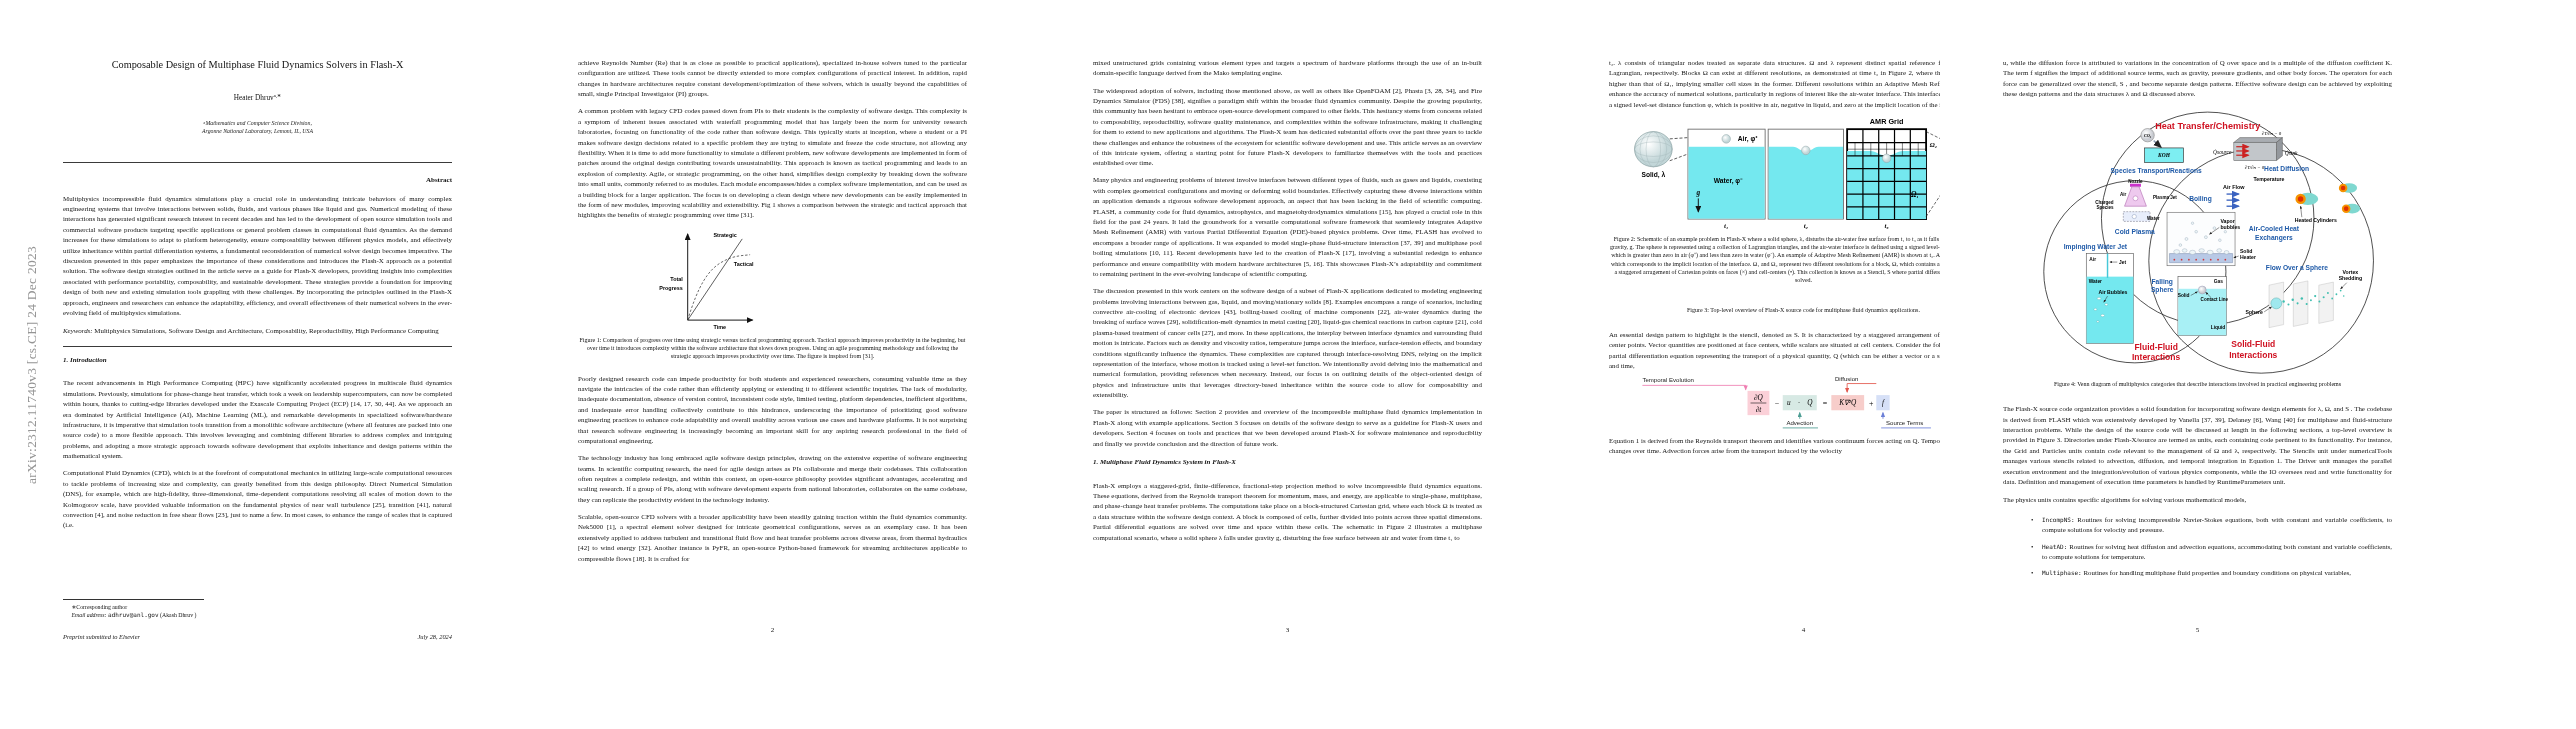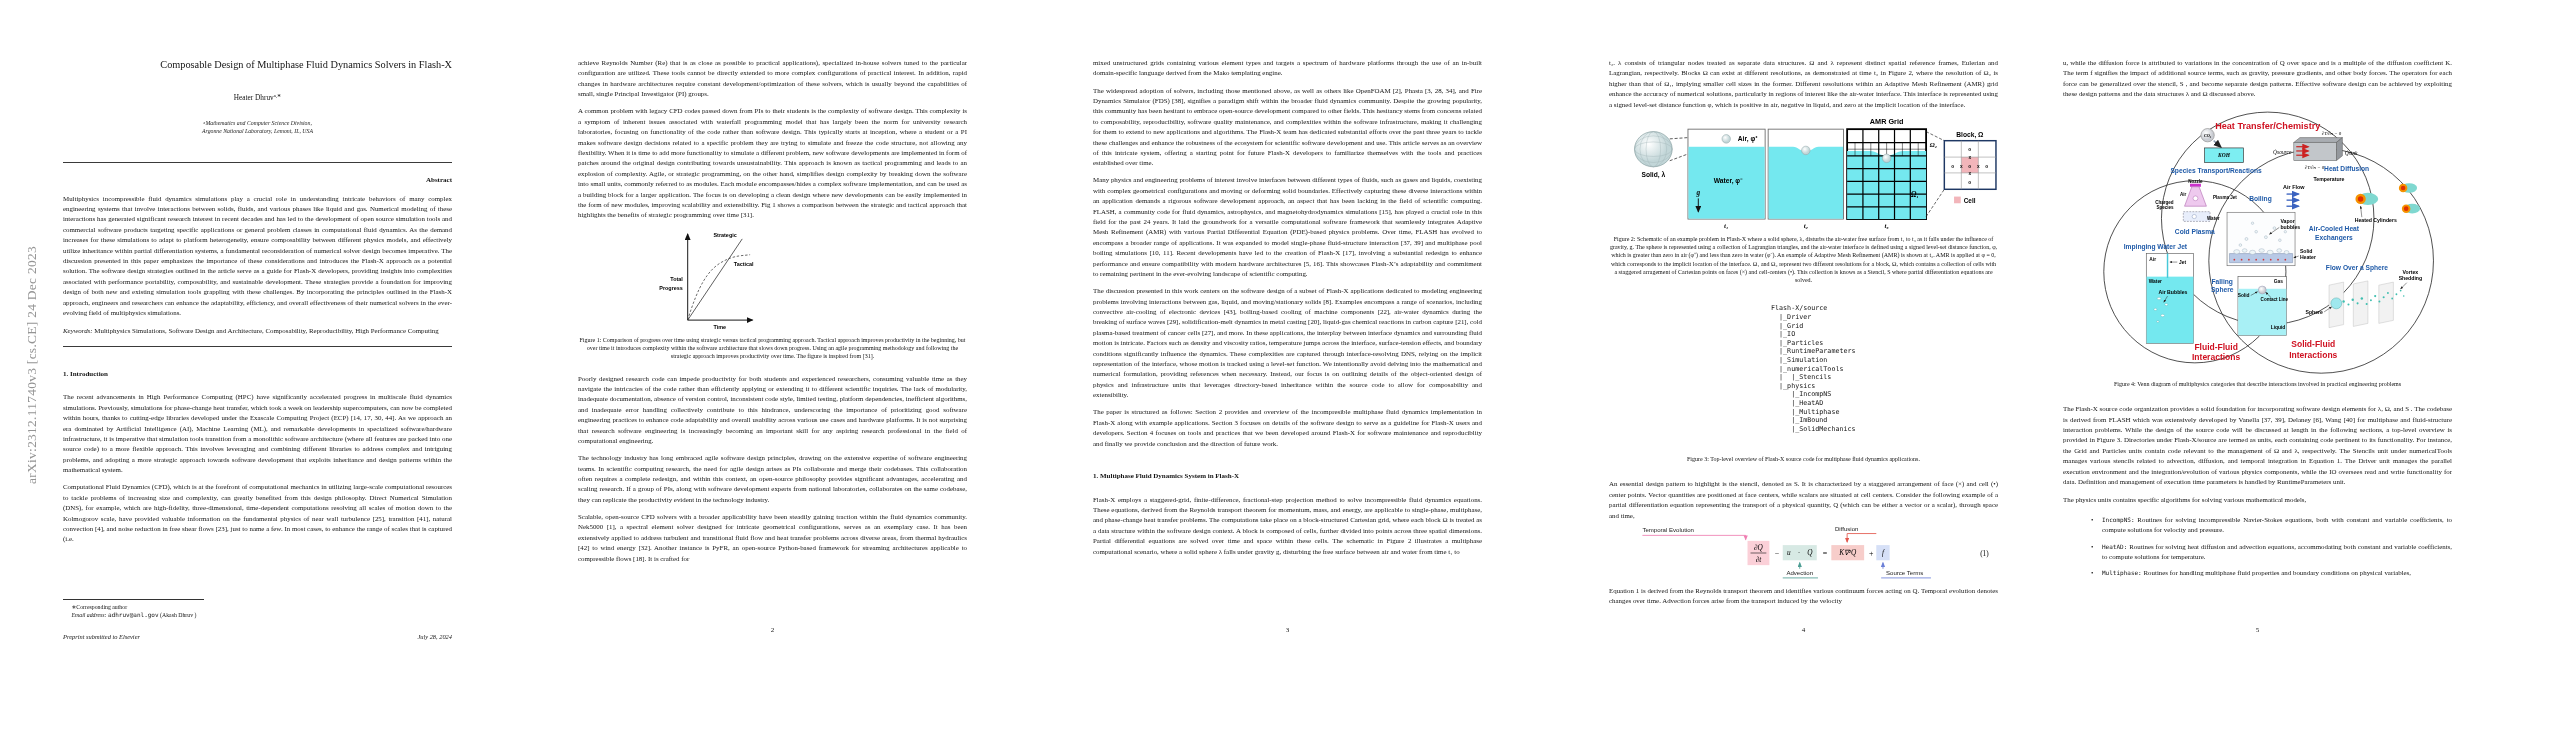--- a/index.html
+++ b/index.html
@@ -3,29 +3,29 @@
 <meta charset="utf-8">
 <style>
   html,body{margin:0;padding:0;background:#ffffff;}
   .canvas{position:relative;width:2576px;height:729px;background:#fff;overflow:hidden;
           font-family:"Liberation Serif",serif;color:#141414;}
   .page{position:absolute;top:0;width:515px;height:729px;background:#fff;}
   .content{padding:0 63px;}
   .pt{padding-top:58px;}
   .body{font-size:6.9px;line-height:10.4px;text-align:justify;margin:6.7px 0 0;}
   .first{margin-top:0;}
-  .title{font-size:10.3px;font-weight:normal;text-align:right;margin:58px 0 0;line-height:13.4px;}
+  .title{font-size:10.3px;font-weight:normal;text-align:center;margin:58px 0 0;line-height:13.4px;}
   .author{text-align:center;margin-top:20.7px;font-size:7.3px;}
   .author sup{font-size:4.9px;}
   .affil{text-align:center;margin-top:16px;font-size:5.8px;font-style:italic;line-height:8px;color:#222;}
   .rule{border:none;border-top:0.9px solid #3a3a3a;margin:0;}
   .rule1{margin-top:27px;}
   .rule2{margin-top:9.7px;}
   .headB{font-weight:bold;font-size:7px;margin-top:13.4px;text-align:right;}
-  .sechead{font-weight:bold;font-size:7px;margin-top:23px;}
+  .sechead{font-weight:bold;font-size:7px;margin-top:9px;font-style:italic;}
   .it{font-style:italic;}
   .mono{font-family:"DejaVu Sans Mono",monospace;font-size:6px;}
   .fig-cap{font-size:6px;line-height:8.1px;text-align:center;margin:4.9px 0 0;color:#111;}
   .arxiv-stamp{position:absolute;top:365px;left:32px;transform:translate(-50%,-50%) rotate(-90deg);
                white-space:nowrap;font-size:13.4px;letter-spacing:0.3px;color:#949494;}
   .footnote{position:absolute;left:63px;right:63px;top:599px;font-size:5.8px;line-height:8.2px;}
   .fn-rule{width:141px;border-top:0.6px solid #333;margin-bottom:3px;}
   .fn-line{padding-left:8.5px;}
   .pfooter{position:absolute;left:63px;right:63px;top:633px;display:flex;justify-content:space-between;
            font-size:6.4px;font-style:italic;}
@@ -216,35 +216,20 @@
                 <text x="608" y="84">x</text>
                 <text x="622" y="84">o</text>
             </g>
           </g>
           <rect x="568" y="131" width="11" height="11" fill="#f2b5ba"></rect>
           <text x="584" y="141" font-size="10.5" font-weight="bold">Cell</text>
         </svg>
       </div>
       <p class="fig-cap">Figure 2: Schematic of an example problem in Flash-X where a solid sphere, λ, disturbs the air-water free surface from t₁ to t₃ as it falls under the influence of gravity, g. The sphere is represented using a collection of Lagrangian triangles, and the air-water interface is defined using a signed level-set distance function, φ, which is greater than zero in air (φ⁺) and less than zero in water (φ⁻). An example of Adaptive Mesh Refinement (AMR) is shown at t₃. AMR is applied at φ = 0, which corresponds to the implicit location of the interface. Ω₁ and Ω₂ represent two different resolutions for a block, Ω, which contains a collection of cells with a staggered arragement of Cartesian points on faces (×) and cell-centers (•). This collection is knows as a Stencil, S where partial differentiation equations are solved.</p>
 
-      <pre class="tree">Flash-X/source
-  |_Driver
-  |_Grid
-  |_IO
-  |_Particles
-  |_RuntimeParameters
-  |_Simulation
-  |_numericalTools
-  |  |_Stencils
-  |_physics
-     |_IncompNS
-     |_HeatAD
-     |_Multiphase
-     |_ImBound
-     |_SolidMechanics</pre>
       <p class="fig-cap cap3">Figure 3: Top-level overview of Flash-X source code for multiphase fluid dynamics applications.</p>
 
       <p class="body" style="margin-top:16px">An essential design pattern to highlight is the stencil, denoted as S. It is characterized by a staggered arrangement of face (×) and cell (•) center points.  Vector quantities are positioned at face centers, while scalars are situated at cell centers. Consider the following example of a partial differentiation equation representing the transport of a physical quantity, Q (which can be either a vector or a scalar), through space and time,</p>
 
       <div class="figwrap eqwrap">
         <svg style="position:absolute;left:0;top:0" width="390" height="56" viewBox="0 0 642 92">
           <defs>
             <marker id="ahp" markerWidth="7" markerHeight="7" refX="5" refY="2.5" orient="auto">
                 <path d="M0,0 L6,2.5 L0,5 Z" fill="#ef7fb2"></path>
               </marker>
@@ -283,21 +268,21 @@
           <text x="456" y="83" font-size="10" fill="#222">Source Terms</text>
           <line x1="448" y1="87" x2="530" y2="87" stroke="#6b7fd7" stroke-width="1.4"></line>
         </svg>
       </div>
 
       <p class="body" style="margin-top:4.9px">Equation 1 is derived from the Reynolds transport theorem and identifies various continuum forces acting on Q. Temporal evolution denotes changes over time.  Advection forces arise from the transport induced by the velocity</p>
     </div>
     <div class="pageno">4</div>
   </div>
 
-  <div class="page" style="left:2000px">
+  <div class="page" style="left:1940px">
     <div class="content pt">
       <p class="body first">u, while the diffusion force is attributed to variations in the concentration of Q over space and is a multiple of the diffusion coefficient K. The term f signifies the impact of additional source terms, such as gravity, pressure gradients, and other body forces. The operators for each force can be generalized over the stencil, S , and become separate design patterns. Effective software design can be achieved by exploiting these design patterns and the data structures λ and Ω discussed above.</p>
 
       <div class="figwrap fig4wrap">
         <svg style="position:absolute;left:0;top:0" width="390" height="272" viewBox="0 0 642 448">
           <defs>
             <radialGradient id="ball" cx="38%" cy="35%">
                 <stop offset="0%" stop-color="#fff"></stop>
                 <stop offset="100%" stop-color="#c9ccd2"></stop>
               </radialGradient>

